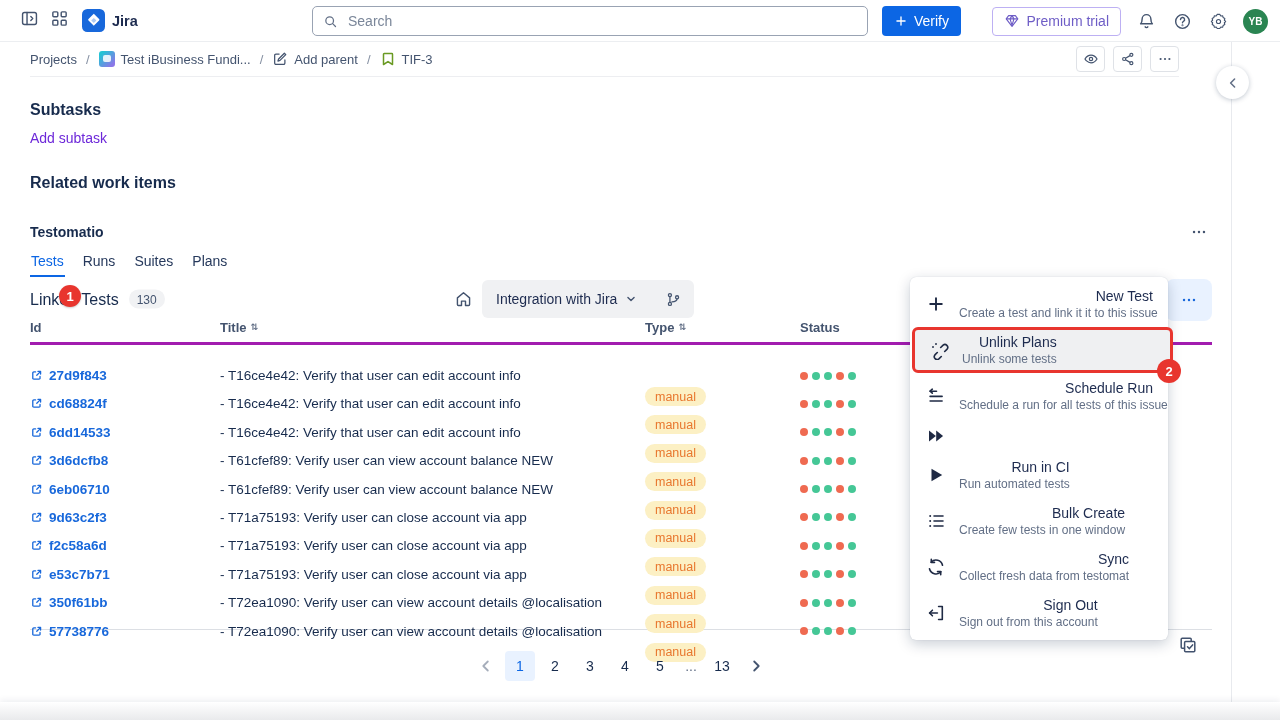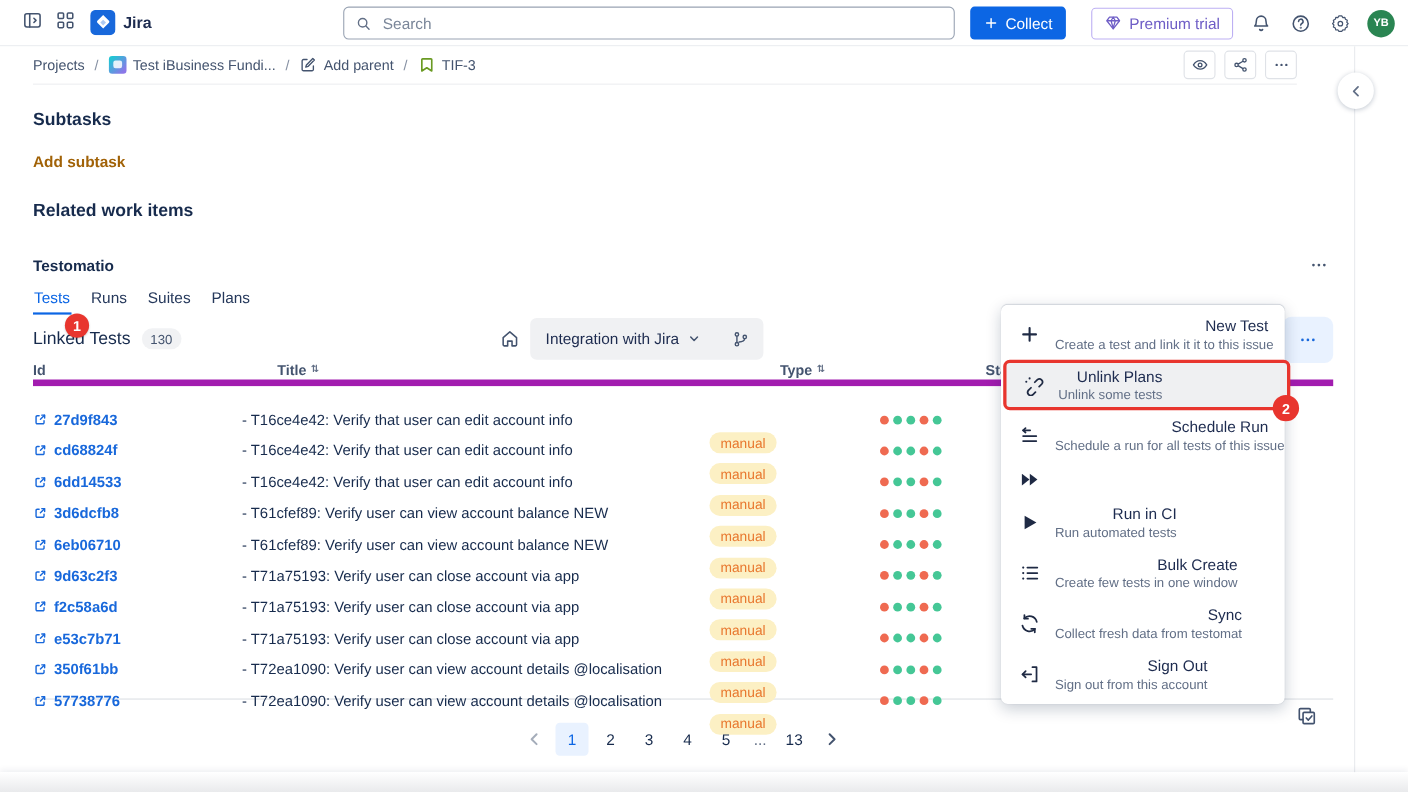--- a/index.html
+++ b/index.html
@@ -43,21 +43,21 @@
   .proj-avatar{width:16px;height:16px;border-radius:3px;background:linear-gradient(135deg,#23C4D4 15%,#8B77E8 85%);position:relative;flex:none;}
   .proj-avatar::after{content:"";position:absolute;left:4px;top:4px;width:8px;height:7px;border-radius:2px;background:rgba(255,255,255,.85);}
   .bookmark{color:#6A9A23;}
   .crumb-actions{margin-left:auto;display:flex;gap:8px;}
   .crumb-actions .icon-btn{width:29px;height:26px;border:1px solid #DFE2E7;border-radius:4px;}
   .crumb-actions .icon-btn svg{width:16px;height:16px;}
 
   .content{padding-left:30px;width:1182px;}
   .sec-title{font-size:16px;font-weight:700;color:#172B4D;margin:24px 0 0;line-height:18px;}
   .sec-title.rel{margin-top:28px;}
-  .muted{font-size:14px;color:#a16207;margin-top:21px;line-height:15px;font-weight:bold;}
+  .muted{font-size:14px;color:#6d28d9;margin-top:12px;line-height:15px;}
 
   .testo-head{display:flex;align-items:center;justify-content:space-between;margin-top:31px;height:18px;}
   .testo-title{font-size:14px;font-weight:700;color:#172B4D;}
   .testo-more{color:#44546F;width:26px;height:18px;display:flex;align-items:center;justify-content:center;}
   .testo-more svg{width:18px;height:18px;}
 
   .tabs{display:flex;gap:17px;margin-top:12px;}
   .tab{font-size:14px;color:#26395C;font-weight:500;padding:0 1px 5px;border-bottom:2px solid transparent;line-height:17px;}
   .tab.active{color:#0C66E4;border-bottom-color:#0C66E4;}
 
@@ -73,21 +73,21 @@
   .select-pill .chev{color:#44546F;display:flex;}
   .select-pill .chev svg{width:14px;height:14px;}
   .branch-btn{margin-left:auto;color:#44546F;display:flex;}
   .branch-btn svg{width:17px;height:17px;}
   .more-blue{position:absolute;right:0;top:0;width:46px;height:42px;background:#E9F2FF;border-radius:8px;
              display:flex;align-items:center;justify-content:center;color:#1868DB;}
   .more-blue svg{width:18px;height:18px;}
 
   
   .tgrid{display:grid;grid-template-columns:190px 425px 155px 1fr;align-items:center;}
-  .thead{height:17px;border-bottom:6px solid #a21caf;padding-bottom:0;gap:32px;}
+  .thead{height:17px;border-bottom:3px solid #a21caf;padding-bottom:6px;}
   .th{font-size:13px;font-weight:700;color:#44546F;display:flex;align-items:center;gap:4px;}
   .sortg{font-size:9px;color:#626F86;font-family:"DejaVu Sans",sans-serif;line-height:1;}
   .trow{height:28.4px;}
   .tbody{border-bottom:1px solid #DCDFE4;}
   .id-cell{display:flex;align-items:center;gap:6px;color:#1868DB;}
   .extlink{display:flex;}
   .extlink svg{width:13px;height:13px;}
   .tid{font-size:13.5px;font-weight:700;color:#1868DB;}
   .title-cell{font-size:13.5px;color:#172B4D;white-space:nowrap;}
   .type-cell{display:flex;}
@@ -172,21 +172,21 @@
           </svg>
         </span>
       <input type="text" placeholder="Search" style="">
     </div>
     <button class="create-btn">
       <span style="display:flex">
           <svg viewBox="0 0 20 20" fill="none" stroke="currentColor" stroke-width="1.9" stroke-linecap="round">
             <path d="M10 4.2v11.6M4.2 10h11.6"></path>
           </svg>
         </span>
-      <span>Collect</span>
+      <span>Verify</span>
     </button>
     <div class="top-right">
       <button class="premium-btn">
         <span style="display:flex">
             <svg viewBox="0 0 18 18" fill="none" stroke="currentColor" stroke-width="1.3" stroke-linejoin="round">
               <path d="M5.2 3h7.6l2.7 3.6L9 15 2.5 6.6z"></path>
               <path d="M2.5 6.6h13M9 3L6.8 6.6 9 14l2.2-7.4z"></path>
             </svg>
           </span>
         <span>Premium trial</span>

